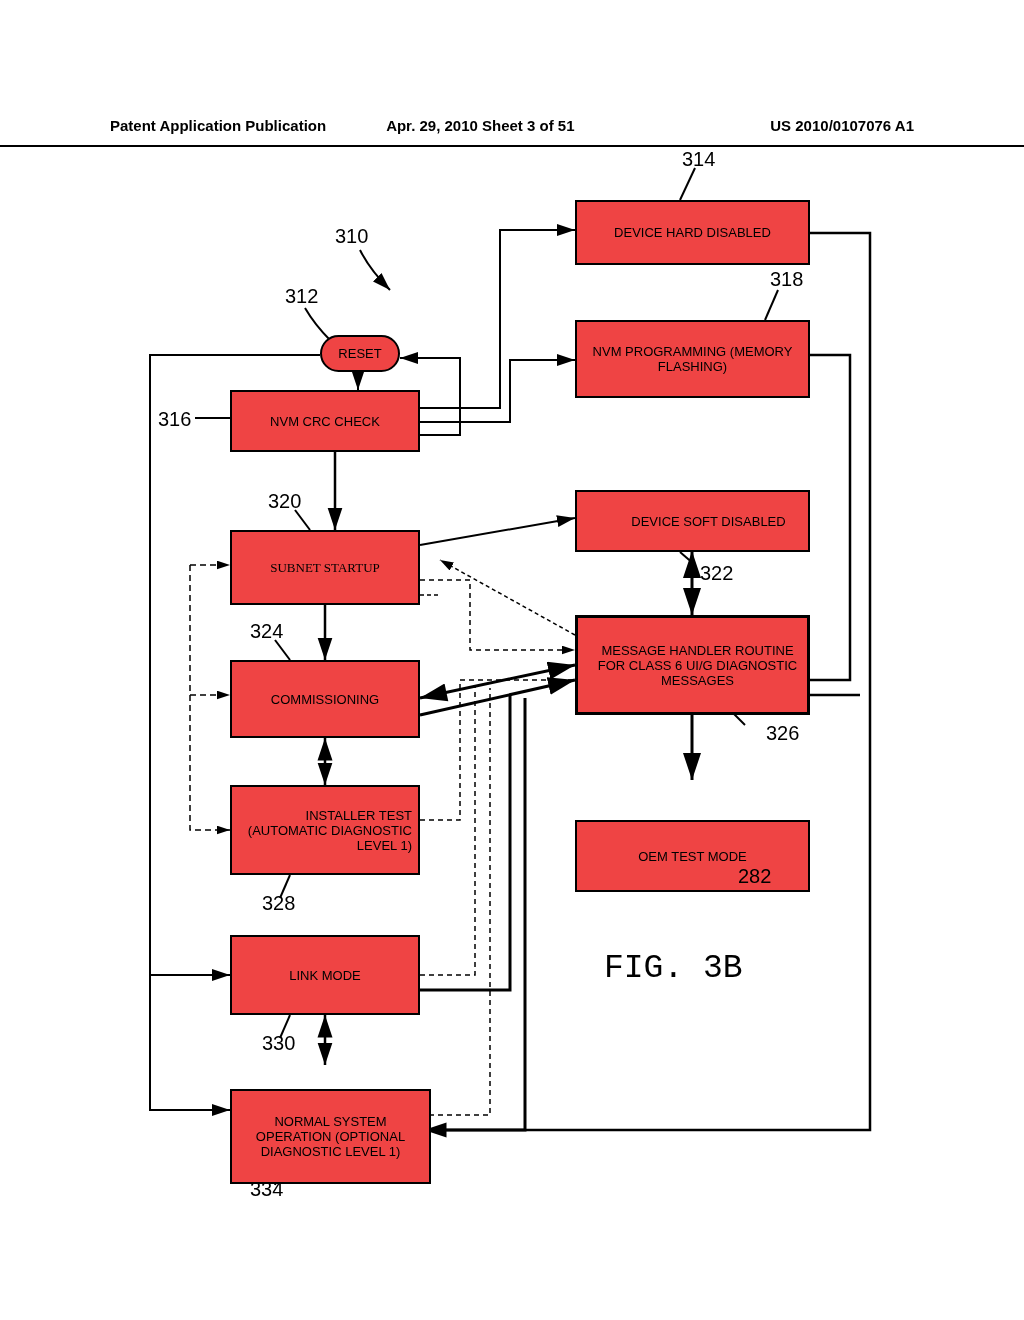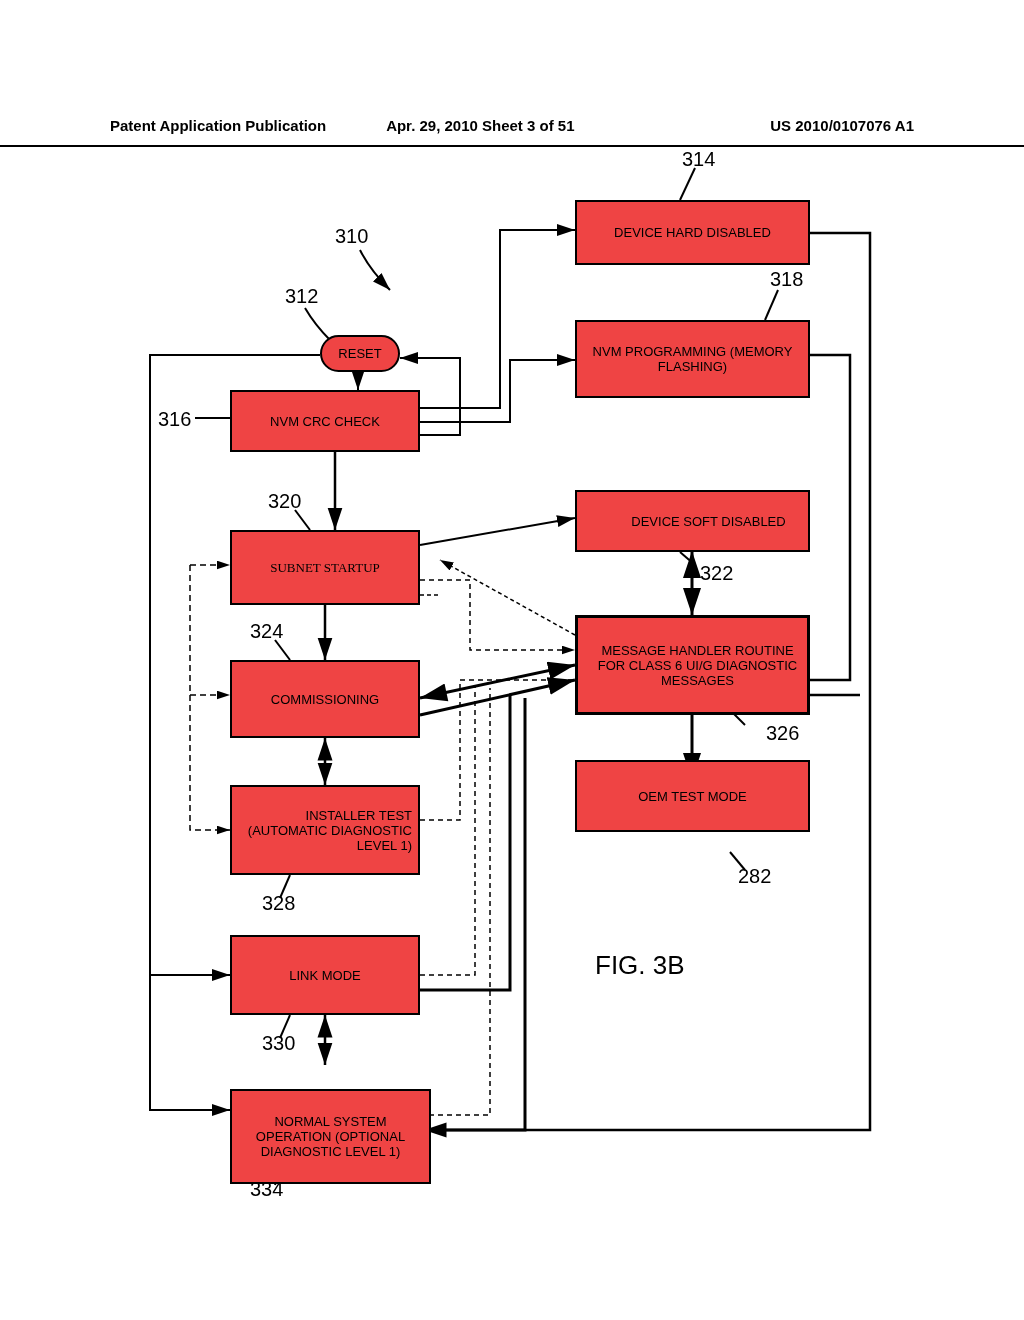--- a/index.html
+++ b/index.html
@@ -47,22 +47,23 @@
   .rounded {
     border-radius: 20px;
   }
   .ref-label {
     position: absolute;
     font-size: 20px;
     text-align: center;
   }
   .fig-label {
     position: absolute;
-    font-family: Liberation Sans, sans-serif;
-    font-size: 26px;
+    font-family: Liberation Mono, monospace;
+    font-size: 33px;
+    margin-left: 9px;
   }
   svg.connectors {
     position: absolute;
     top: 0;
     left: 0;
     width: 1024px;
     height: 1140px;
     pointer-events: none;
   }
 </style>
@@ -195,21 +196,21 @@
   </div>
 
   <div class="box" style="left:575px; top:475px; width:235px; height:100px; border-width:3px;padding-left:16px;">
     <span>MESSAGE HANDLER ROUTINE FOR CLASS 6 UI/G DIAGNOSTIC MESSAGES</span>
   </div>
 
   <div class="box" style="left:230px; top:645px; width:190px; height:90px;text-align:right;">
     <span>INSTALLER TEST (AUTOMATIC DIAGNOSTIC LEVEL 1)</span>
   </div>
 
-  <div class="box" style="left:575px; top:620px; width:235px; height:72px;">
+  <div class="box" style="left:575px; top:680px; width:235px; height:72px;">
     <span>OEM TEST MODE</span>
   </div>
 
   <div class="box" style="left:230px; top:795px; width:190px; height:80px;">
     <span>LINK MODE</span>
   </div>
 
   <div class="box" style="left:230px; top:925px; width:201px; height:95px;margin-top:24px;">
     <span>NORMAL SYSTEM OPERATION (OPTIONAL DIAGNOSTIC LEVEL 1)</span>
   </div>

